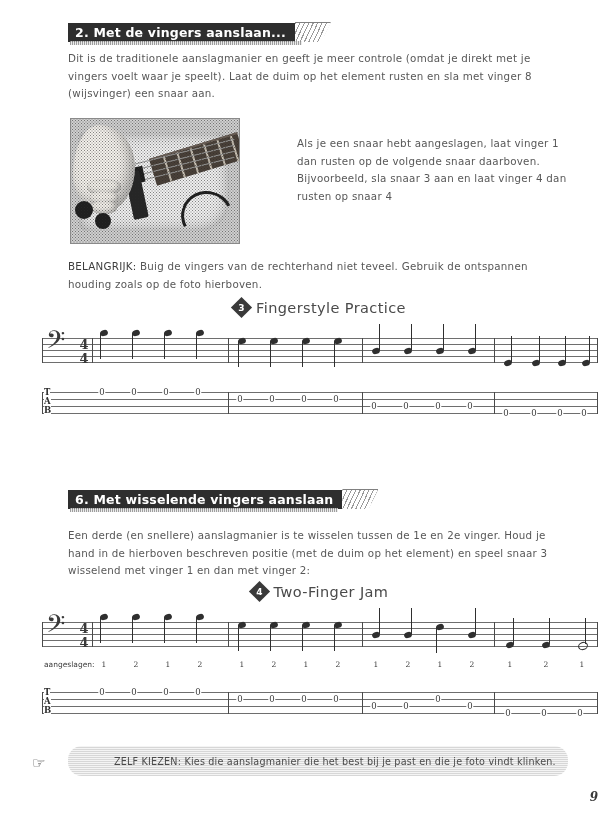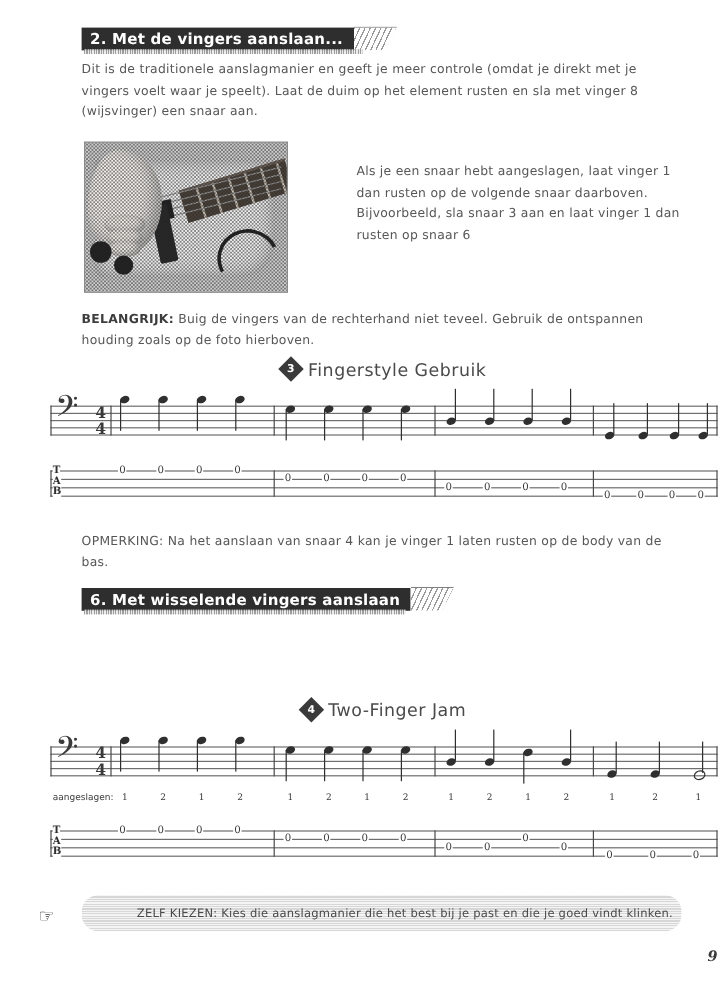--- a/index.html
+++ b/index.html
@@ -49,21 +49,21 @@
   }
 
   
   .para{
     font-size:10.3px;
     line-height:17.5px;
     color:#575757;
     letter-spacing:.25px;
     font-family:"DejaVu Sans","Liberation Sans",sans-serif;
   }
-  .para b, .lead{font-weight:bold;color:#3d3d3d;}
+  .para b, .lead{font-weight:normal;color:#3d3d3d;}
 
   
   .photo{
     width:168px;height:124px;
     position:relative;
     background:#cfcfcf;
     border:1px solid #8a8a8a;
     overflow:hidden;
   }
   .photo .halftone{
@@ -256,30 +256,30 @@
     <div class="hand"></div>
     <div class="finger" style="left:16px;top:60px;width:34px;height:16px;"></div>
     <div class="finger" style="left:18px;top:72px;width:30px;height:14px;"></div>
     <div class="finger" style="left:20px;top:82px;width:26px;height:13px;"></div>
     <div class="knob"></div>
     <div class="knob2"></div>
     <div class="cutout"></div>
     <div class="halftone"></div>
   </div>
 
-  <div class="para" style="position:absolute;left:277px;top:135px;width:278px;">Als je een snaar hebt aangeslagen, laat vinger 1 dan rusten op de volgende snaar daarboven. Bijvoorbeeld, sla snaar 3 aan en laat vinger 1 dan rusten op snaar 6</div>
+  <div class="para" style="position:absolute;left:277px;top:135px;width:278px;">Als je een snaar hebt aangeslagen, laat vinger 1 dan rusten op de volgende snaar daarboven. Bijvoorbeeld, sla snaar 3 aan en laat vinger 4 dan rusten op snaar 4</div>
 
   <div class="para" style="position:absolute;left:48px;top:258px;width:506px;">
     <b>BELANGRIJK:</b><span> Buig de vingers van de rechterhand niet teveel. Gebruik de ontspannen houding zoals op de foto hierboven.</span>
   </div>
 
   <div class="ex-title" style="position:absolute;left:0;top:300px;width:600px;">
     <span class="diamond">
       <span>3</span>
-    </span><span>Fingerstyle Gebruik</span>
+    </span><span>Fingerstyle Practice</span>
   </div>
 
   <div class="system" style="position:absolute;left:22px;top:332px;width:556px;height:96px;">
 
     <div class="staff" style="position:absolute;left:0;top:6px;width:556px;">
       <i class="line" style="top:0px"></i>
         <i class="line" style="top:6px"></i>
       <i class="line" style="top:12px"></i>
         <i class="line" style="top:18px"></i>
       <i class="line" style="top:24px"></i>
@@ -361,30 +361,28 @@
     <span class="tabnum" style="left:364px;top:74px">0</span>
     <span class="tabnum" style="left:396px;top:74px">0</span>
     <span class="tabnum" style="left:428px;top:74px">0</span>
 
     <span class="tabnum" style="left:464px;top:81px">0</span>
     <span class="tabnum" style="left:492px;top:81px">0</span>
     <span class="tabnum" style="left:518px;top:81px">0</span>
     <span class="tabnum" style="left:542px;top:81px">0</span>
   </div>
 
-  <div class="para" style="position:absolute;left:48px;top:443px;width:506px;">
-    <span>OPMERKING:</span><span> Na het aanslaan van snaar 4 kan je vinger 1 laten rusten op de body van de bas.</span>
-  </div>
 
   <div class="banner" style="position:absolute;left:48px;top:489px;">
     <span class="bar">6. Met wisselende vingers aanslaan</span>
     <span class="flag"></span>
     <span class="shadow" style="width:268px;"></span>
   </div>
 
+  <div class="para" style="position:absolute;left:48px;top:527px;width:506px;">Een derde (en snellere) aanslagmanier is te wisselen tussen de 1e en 2e vinger. Houd je hand in de hierboven beschreven positie (met de duim op het element) en speel snaar 3 wisselend met vinger 1 en dan met vinger 2:</div>
 
   <div class="ex-title" style="position:absolute;left:0;top:584px;width:600px;">
     <span class="diamond">
       <span>4</span>
     </span><span>Two-Finger Jam</span>
   </div>
 
   <div class="system" style="position:absolute;left:22px;top:616px;width:556px;height:116px;">
 
     <div class="staff" style="position:absolute;left:0;top:6px;width:556px;">
@@ -491,19 +489,19 @@
     <span class="tabnum" style="left:428px;top:90px">0</span>
 
     <span class="tabnum" style="left:466px;top:97px">0</span>
     <span class="tabnum" style="left:502px;top:97px">0</span>
     <span class="tabnum" style="left:538px;top:97px">0</span>
   </div>
 
   <span class="handicon">☞</span>
   <div class="tipbox" style="left:48px;top:746px;width:500px;height:30px;">
     <div class="tip-text">
-      <span class="cap">ZELF KIEZEN:</span><span> Kies die aanslagmanier die het best bij je past en die je goed vindt klinken.</span>
+      <span class="cap">ZELF KIEZEN:</span><span> Kies die aanslagmanier die het best bij je past en die je foto vindt klinken.</span>
     </div>
   </div>
 
   <div class="pageno">9</div>
 
 </div>
 
 </body></html>

